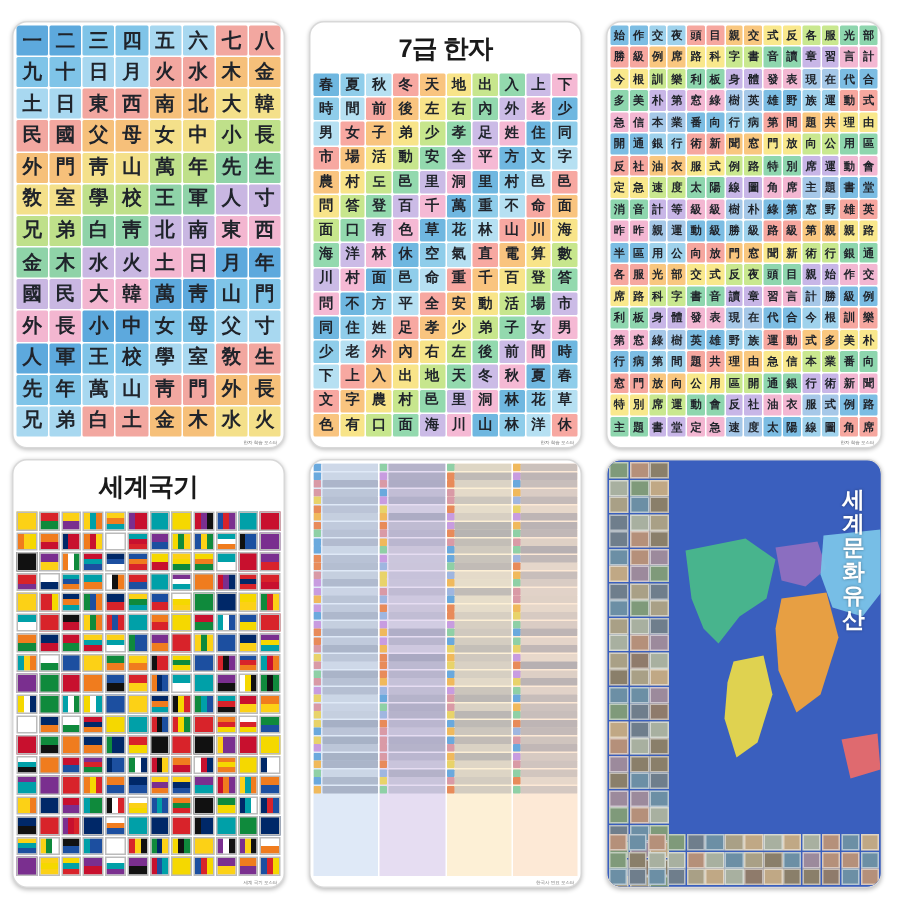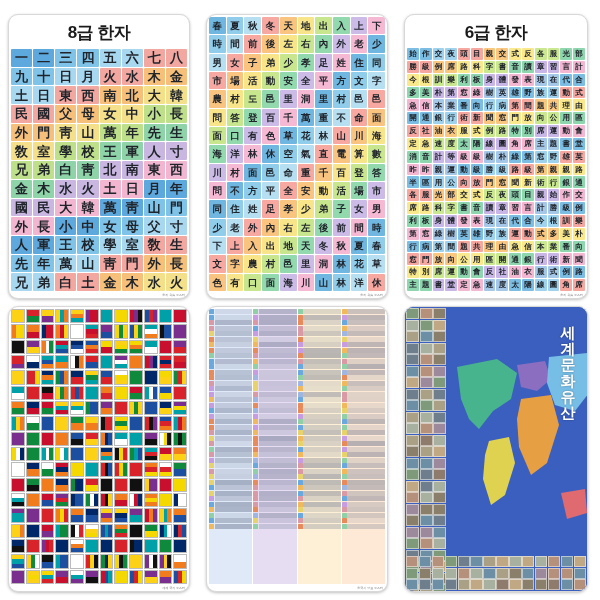--- a/index.html
+++ b/index.html
@@ -167,21 +167,20 @@
     box-sizing: border-box;
   }
 </style>
 </head>
 <body>
 
 <div id="board">
 
   <div class="poster" id="p1">
     <div class="poster-inner">
-      <div class="poster-title">8급 한자</div>
       <div class="grid-area">
         <div class="cgrid" id="g1" style="grid-template-columns: repeat(8, 1fr); grid-template-rows: repeat(13, 1fr);">
             <div class="cell" style="background: rgb(93, 169, 221);">一</div>
             <div class="cell" style="background: rgb(93, 169, 221);">二</div>
             <div class="cell" style="background: rgb(127, 196, 232);">三</div>
             <div class="cell" style="background: rgb(127, 196, 232);">四</div>
             <div class="cell" style="background: rgb(168, 216, 240);">五</div>
             <div class="cell" style="background: rgb(168, 216, 240);">六</div>
             <div class="cell" style="background: rgb(242, 167, 160);">七</div>
             <div class="cell" style="background: rgb(242, 167, 160);">八</div>
@@ -282,20 +281,21 @@
             <div class="cell" style="background: rgb(244, 224, 138);">水</div>
             <div class="cell" style="background: rgb(244, 224, 138);">火</div>
           </div>
       </div>
       <div class="poster-footer">한자 학습 포스터</div>
     </div>
   </div>
 
   <div class="poster" id="p2">
     <div class="poster-inner">
+      <div class="poster-title">7급 한자</div>
       <div class="grid-area">
         <div class="cgrid" id="g2" style="grid-template-columns: repeat(10, 1fr); grid-template-rows: repeat(15, 1fr);">
             <div class="cell" style="background: rgb(111, 183, 224);">春</div>
             <div class="cell" style="background: rgb(143, 205, 234);">夏</div>
             <div class="cell" style="background: rgb(182, 224, 242);">秋</div>
             <div class="cell" style="background: rgb(247, 168, 161);">冬</div>
             <div class="cell" style="background: rgb(249, 196, 127);">天</div>
             <div class="cell" style="background: rgb(248, 228, 137);">地</div>
             <div class="cell" style="background: rgb(199, 230, 141);">出</div>
             <div class="cell" style="background: rgb(147, 217, 174);">入</div>
@@ -442,21 +442,20 @@
             <div class="cell" style="background: rgb(182, 224, 242);">洋</div>
             <div class="cell" style="background: rgb(247, 168, 161);">休</div>
           </div>
       </div>
       <div class="poster-footer">한자 학습 포스터</div>
     </div>
   </div>
 
   <div class="poster" id="p3">
     <div class="poster-inner">
-      <div class="poster-title">6급 한자</div>
       <div class="grid-area">
         <div class="cgrid" id="g3" style="grid-template-columns: repeat(14, 1fr); grid-template-rows: repeat(19, 1fr);">
             <div class="cell" style="background: rgb(124, 189, 227);">始</div>
             <div class="cell" style="background: rgb(124, 189, 227);">作</div>
             <div class="cell" style="background: rgb(159, 210, 236);">交</div>
             <div class="cell" style="background: rgb(159, 210, 236);">夜</div>
             <div class="cell" style="background: rgb(246, 167, 159);">頭</div>
             <div class="cell" style="background: rgb(246, 167, 159);">目</div>
             <div class="cell" style="background: rgb(249, 199, 127);">親</div>
             <div class="cell" style="background: rgb(249, 199, 127);">交</div>
@@ -719,20 +718,21 @@
             <div class="cell" style="background: rgb(246, 167, 159);">角</div>
             <div class="cell" style="background: rgb(246, 167, 159);">席</div>
           </div>
       </div>
       <div class="poster-footer">한자 학습 포스터</div>
     </div>
   </div>
 
   <div class="poster" id="p4">
     <div class="poster-inner">
+      <div class="poster-title">세계국기</div>
       <div class="grid-area">
         <div class="flaggrid" id="g4">
             <div class="flagcell" style="background: rgb(252, 209, 22);"></div>
             <div class="flagcell" style="background: linear-gradient(rgb(216, 35, 42) 0px, rgb(216, 35, 42) 50%, rgb(15, 138, 60) 50%, rgb(15, 138, 60) 100%);"></div>
             <div class="flagcell" style="background: linear-gradient(rgb(252, 209, 22) 0px, rgb(252, 209, 22) 50%, rgb(122, 47, 143) 50%, rgb(122, 47, 143) 100%);"></div>
             <div class="flagcell" style="background: linear-gradient(to right, rgb(252, 209, 22) 0px, rgb(252, 209, 22) 33%, rgb(0, 160, 168) 33%, rgb(0, 160, 168) 66%, rgb(240, 124, 30) 66%, rgb(240, 124, 30) 100%);"></div>
             <div class="flagcell" style="background: linear-gradient(rgb(252, 209, 22) 0px, rgb(252, 209, 22) 33%, rgb(240, 124, 30) 33%, rgb(240, 124, 30) 66%, rgb(0, 160, 168) 66%, rgb(0, 160, 168) 100%);"></div>
             <div class="flagcell" style="background: linear-gradient(to right, rgb(122, 47, 143) 0px, rgb(122, 47, 143) 33%, rgb(200, 16, 46) 33%, rgb(200, 16, 46) 66%, rgb(200, 16, 46) 66%, rgb(200, 16, 46) 100%);"></div>
             <div class="flagcell" style="background: rgb(0, 160, 168);"></div>
             <div class="flagcell" style="background: rgb(245, 216, 0);"></div>

